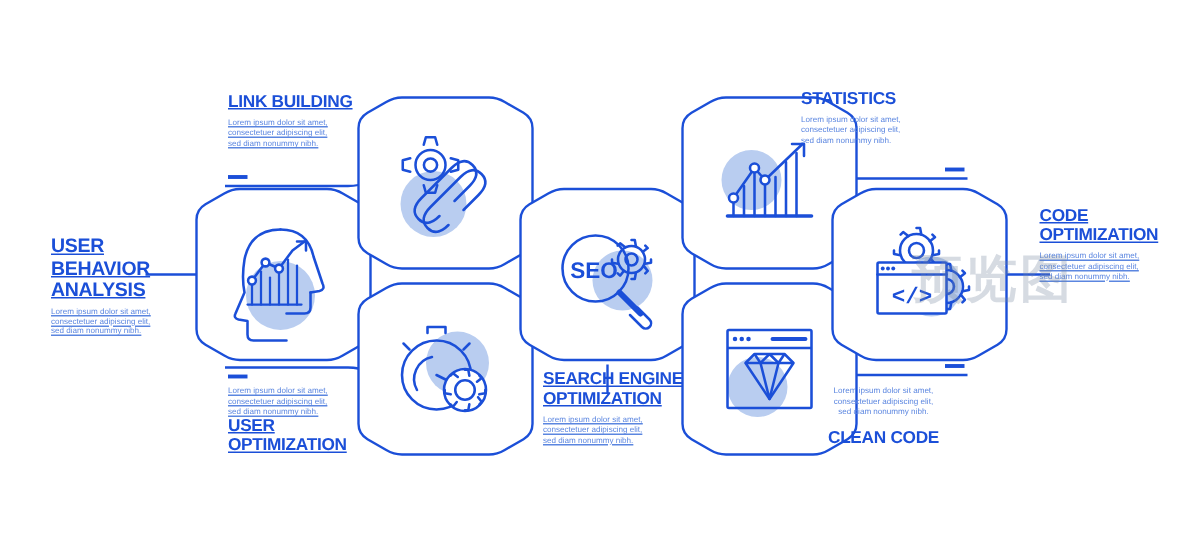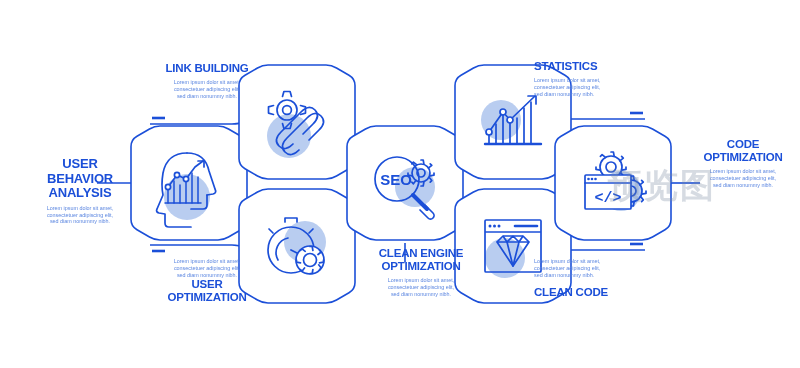--- a/index.html
+++ b/index.html
@@ -16,23 +16,23 @@
     color:#1B4FD8;
     line-height:1.12;
     letter-spacing:-0.2px;
     white-space:pre-line;
   }
   .lbl .body{
     color:#5b86e0;
     line-height:1.28;
     white-space:pre-line;
   }
-  .t-left .title,.t-left .body{text-align:center;}
+  .t-left .title,.t-left .body{text-align:left;text-decoration:underline;}
   .t-right .title,.t-right .body{text-align:left;}
-  .t-center .title,.t-center .body{text-align:left;}
+  .t-center .title,.t-center .body{text-align:center;}
 
   .wm{
     position:absolute;
     color:rgba(120,135,160,0.30);
     font-weight:bold;
     letter-spacing:2px;
     pointer-events:none;
     white-space:nowrap;
   }
 </style>
@@ -251,21 +251,21 @@
     <div class="body" style="font-size:5.4px;">Lorem ipsum dolor sit amet,
 consectetuer adipiscing elit,
 sed diam nonummy nibh.</div>
   </div>
   <div class="lbl t-left" style="left:152px;top:278px;width:110px;">
     <div class="title" style="font-size:11.5px;">USER
 OPTIMIZATION</div>
   </div>
 
   <div class="lbl t-left" style="left:362px;top:247px;width:118px;">
-    <div class="title" style="font-size:11.5px;">CLEAN ENGINE
+    <div class="title" style="font-size:11.5px;">SEARCH ENGINE
 OPTIMIZATION</div>
     <div class="body" style="font-size:5.4px;margin-top:4px;">Lorem ipsum dolor sit amet,
 consectetuer adipiscing elit,
 sed diam nonummy nibh.</div>
   </div>
 
   <div class="lbl t-right" style="left:534px;top:60px;width:110px;">
     <div class="title" style="font-size:11.5px;">STATISTICS</div>
     <div class="body" style="font-size:5.4px;margin-top:4px;">Lorem ipsum dolor sit amet,
 consectetuer adipiscing elit,

